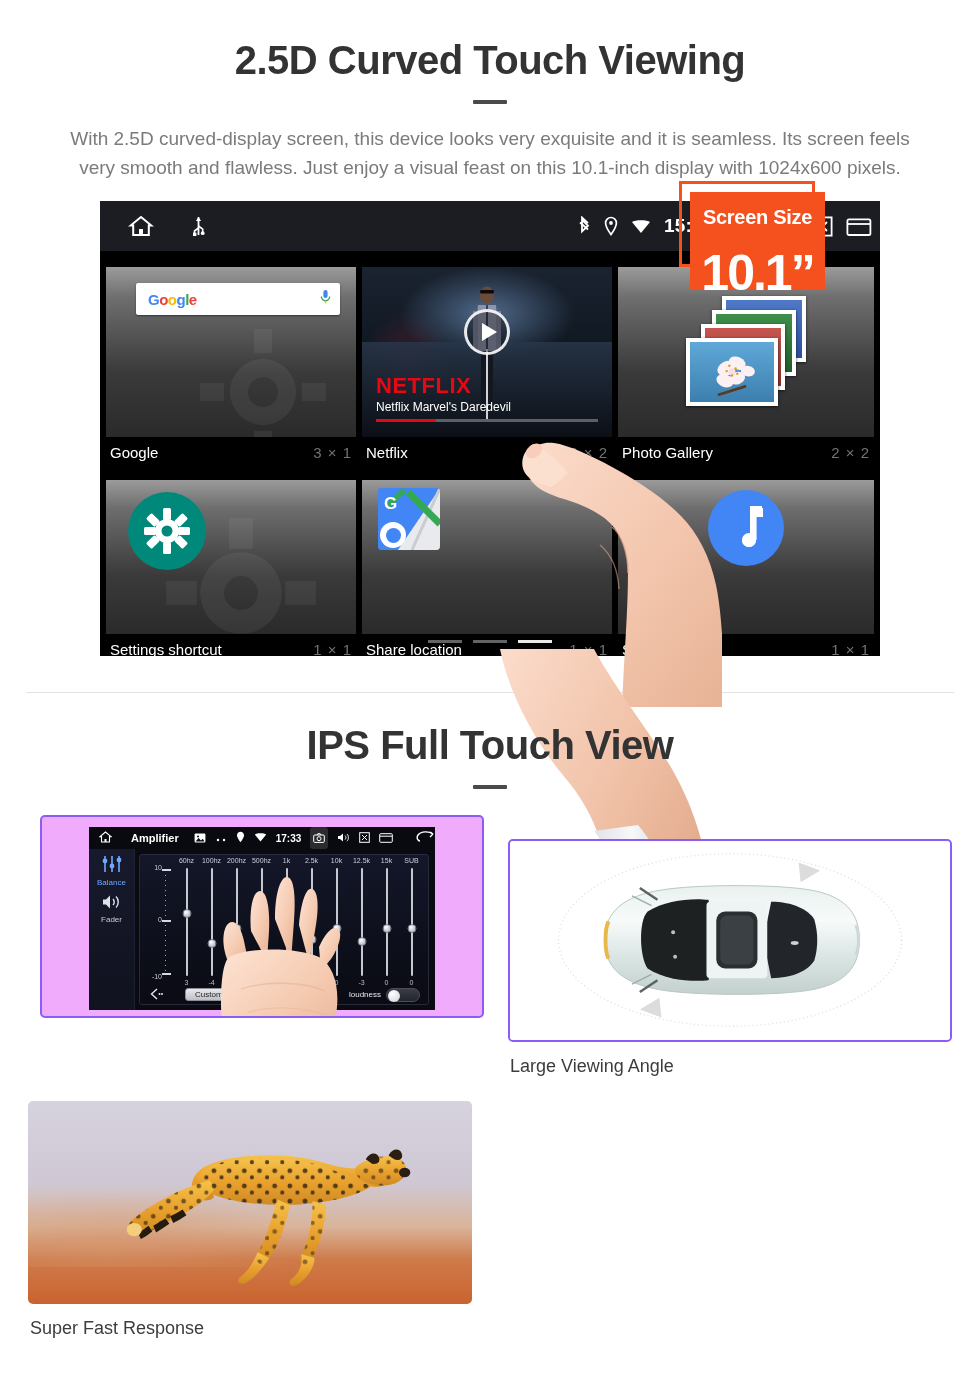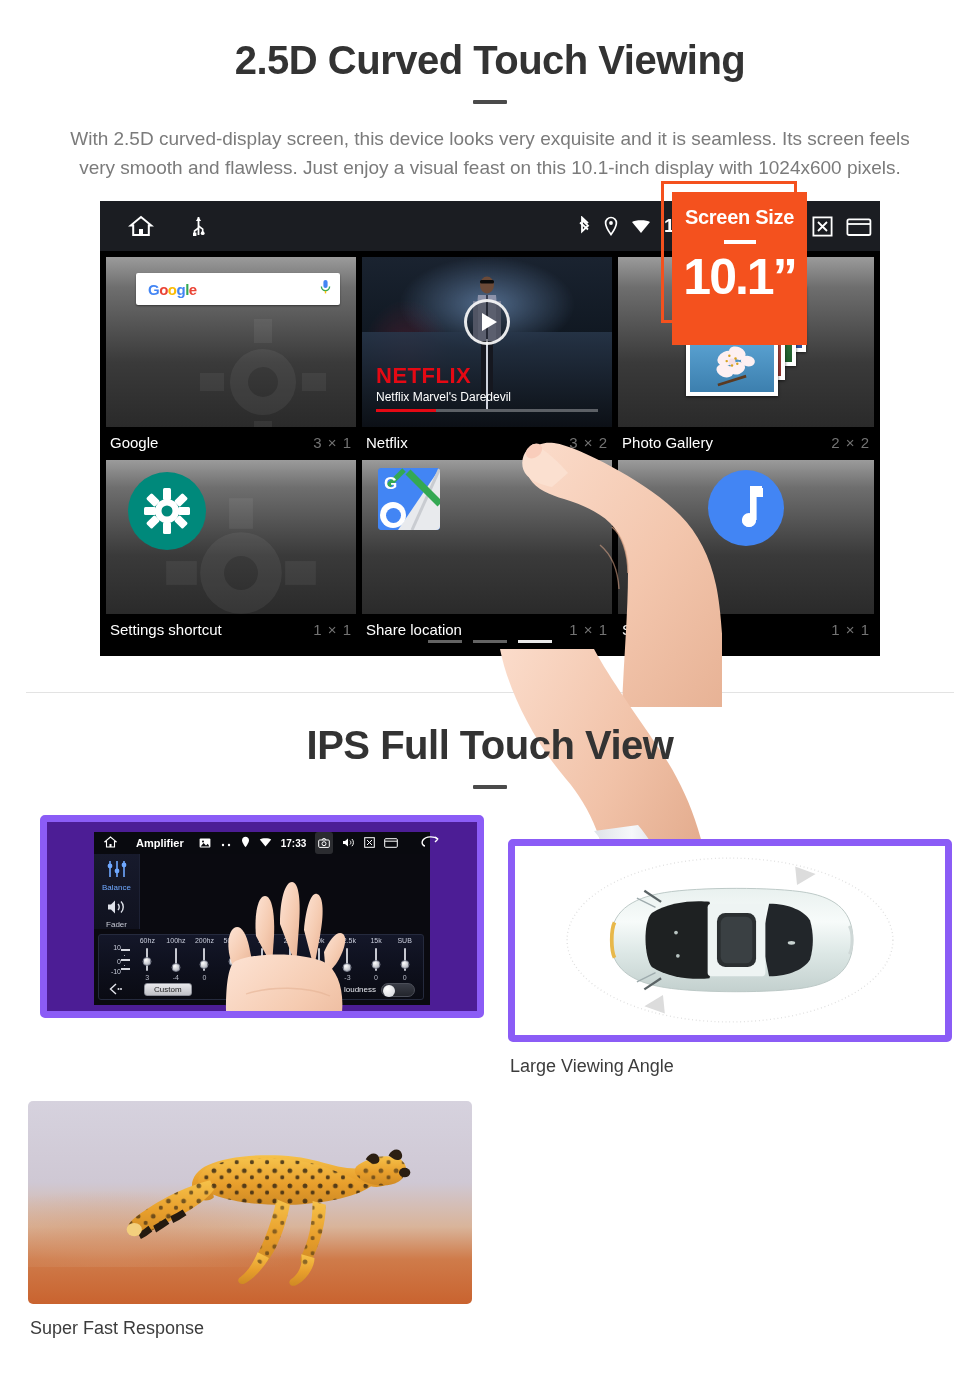--- a/index.html
+++ b/index.html
@@ -59,21 +59,21 @@
   .sb-icon { display: flex; align-items: center; justify-content: center; }
   .cam-hl {
     background: rgba(255,255,255,.13);
     border-radius: 6px; padding: 5px 7px;
   }
 
   .widget-grid {
     padding: 6px 4px 0 4px;
   }
   .wrow { display: flex; gap: 6px; padding: 0 2px 0 2px; }
-  .cell { position: relative; }
+  .cell { position: relative; margin-top: 10px; }
   .cell-preview {
     background: linear-gradient(180deg,#9b9b9b 0%, #6e6e6e 18%, #3a3a3a 62%, #2a2a2a 100%);
     position: relative; overflow: hidden;
   }
   .cell-label {
     display: flex; justify-content: space-between; align-items: center;
     color: #ffffff; font-size: 15px;
     padding: 7px 4px 9px 4px;
   }
   .cell-label .dims { color: #737373; font-size: 15px; letter-spacing: 1px; }
@@ -190,22 +190,22 @@
     pointer-events: none;
   }
   .hand-over {
     position: absolute; left: 382px; top: 448px;
     width: 240px; height: 265px;
     pointer-events: none;
   }
 
   
   .badge-wrap {
-    position: absolute; right: 73px; top: -20px;
-    width: 146px; height: 164px; text-align: center;
+    position: absolute; right: 55px; top: -20px;
+    width: 146px; height: 108px; text-align: center;
   }
   .badge-outline {
     position: absolute; left: 0; top: 0; right: 10px; bottom: 22px;
     border: 3px solid #F4511E;
   }
   .badge-fill {
     position: absolute; left: 11px; top: 11px; right: 0; bottom: 0;
     background: #F4511E;
     display: flex; flex-direction: column; align-items: center;
     padding-top: 14px;
@@ -220,21 +220,21 @@
   .grid2 {
     width: 936px; margin: 26px auto 0 auto;
     display: grid; grid-template-columns: 468px 468px;
   }
   .panel { padding: 0 18px 0 6px; }
   .panel.r { padding: 0 6px 0 18px; }
   .card {
     width: 100%; height: 203px; border-radius: 5px; overflow: hidden;
     position: relative;
   }
-  .card.framed { border: 7px solid #8b5cf6; background: #4c1d95; }
+  .card.framed { border: 2px solid #8b5cf6; background: #f0abfc; }
   .caption {
     font-size: 18px; color: #3c3c3c; padding: 14px 0 0 2px;
   }
 
   
   .sky {
     position: absolute; inset: 0;
     background:
       radial-gradient(circle 180px at 76% 8%, rgba(255,255,255,1) 0%, rgba(255,255,255,.92) 16%, rgba(235,246,255,.55) 42%, rgba(255,255,255,0) 72%),
       radial-gradient(circle 330px at 80% 0%, rgba(255,255,255,.6) 0%, rgba(255,255,255,0) 70%),
@@ -255,21 +255,21 @@
   
   .amp { position: absolute; left: 47px; right: 47px; top: 10px; bottom: 6px; background: #0a0a10; }
   .amp-bar {
     height: 22px; background: #090a0f;
     display: flex; align-items: center; gap: 9px;
     padding: 0 8px 0 10px;
     position: relative;
   }
   .amp-title { color: #fff; font-size: 11px; font-weight: bold; margin-left: 10px; }
   .amp-time { color: #fff; font-size: 10px; font-weight: bold; }
-  .amp-body { position: absolute; left: 0; right: 0; top: 22px; bottom: 0; display: flex; flex-direction: column; }
+  .amp-body { position: absolute; left: 0; right: 0; top: 22px; bottom: 0; display: flex; }
   .amp-side {
     width: 46px;
     background: linear-gradient(180deg,#171a2c,#10121f);
     display: flex; flex-direction: column; align-items: center; padding-top: 6px;
     border-right: 1px solid #1d2134;
   }
   .amp-side-lbl { font-size: 8px; color: #6fa8ff; margin-top: 1px; }
   .amp-side-lbl.dim { color: #c8cbd6; }
   .amp-main {
     flex: 1; margin: 5px 6px 5px 4px;

